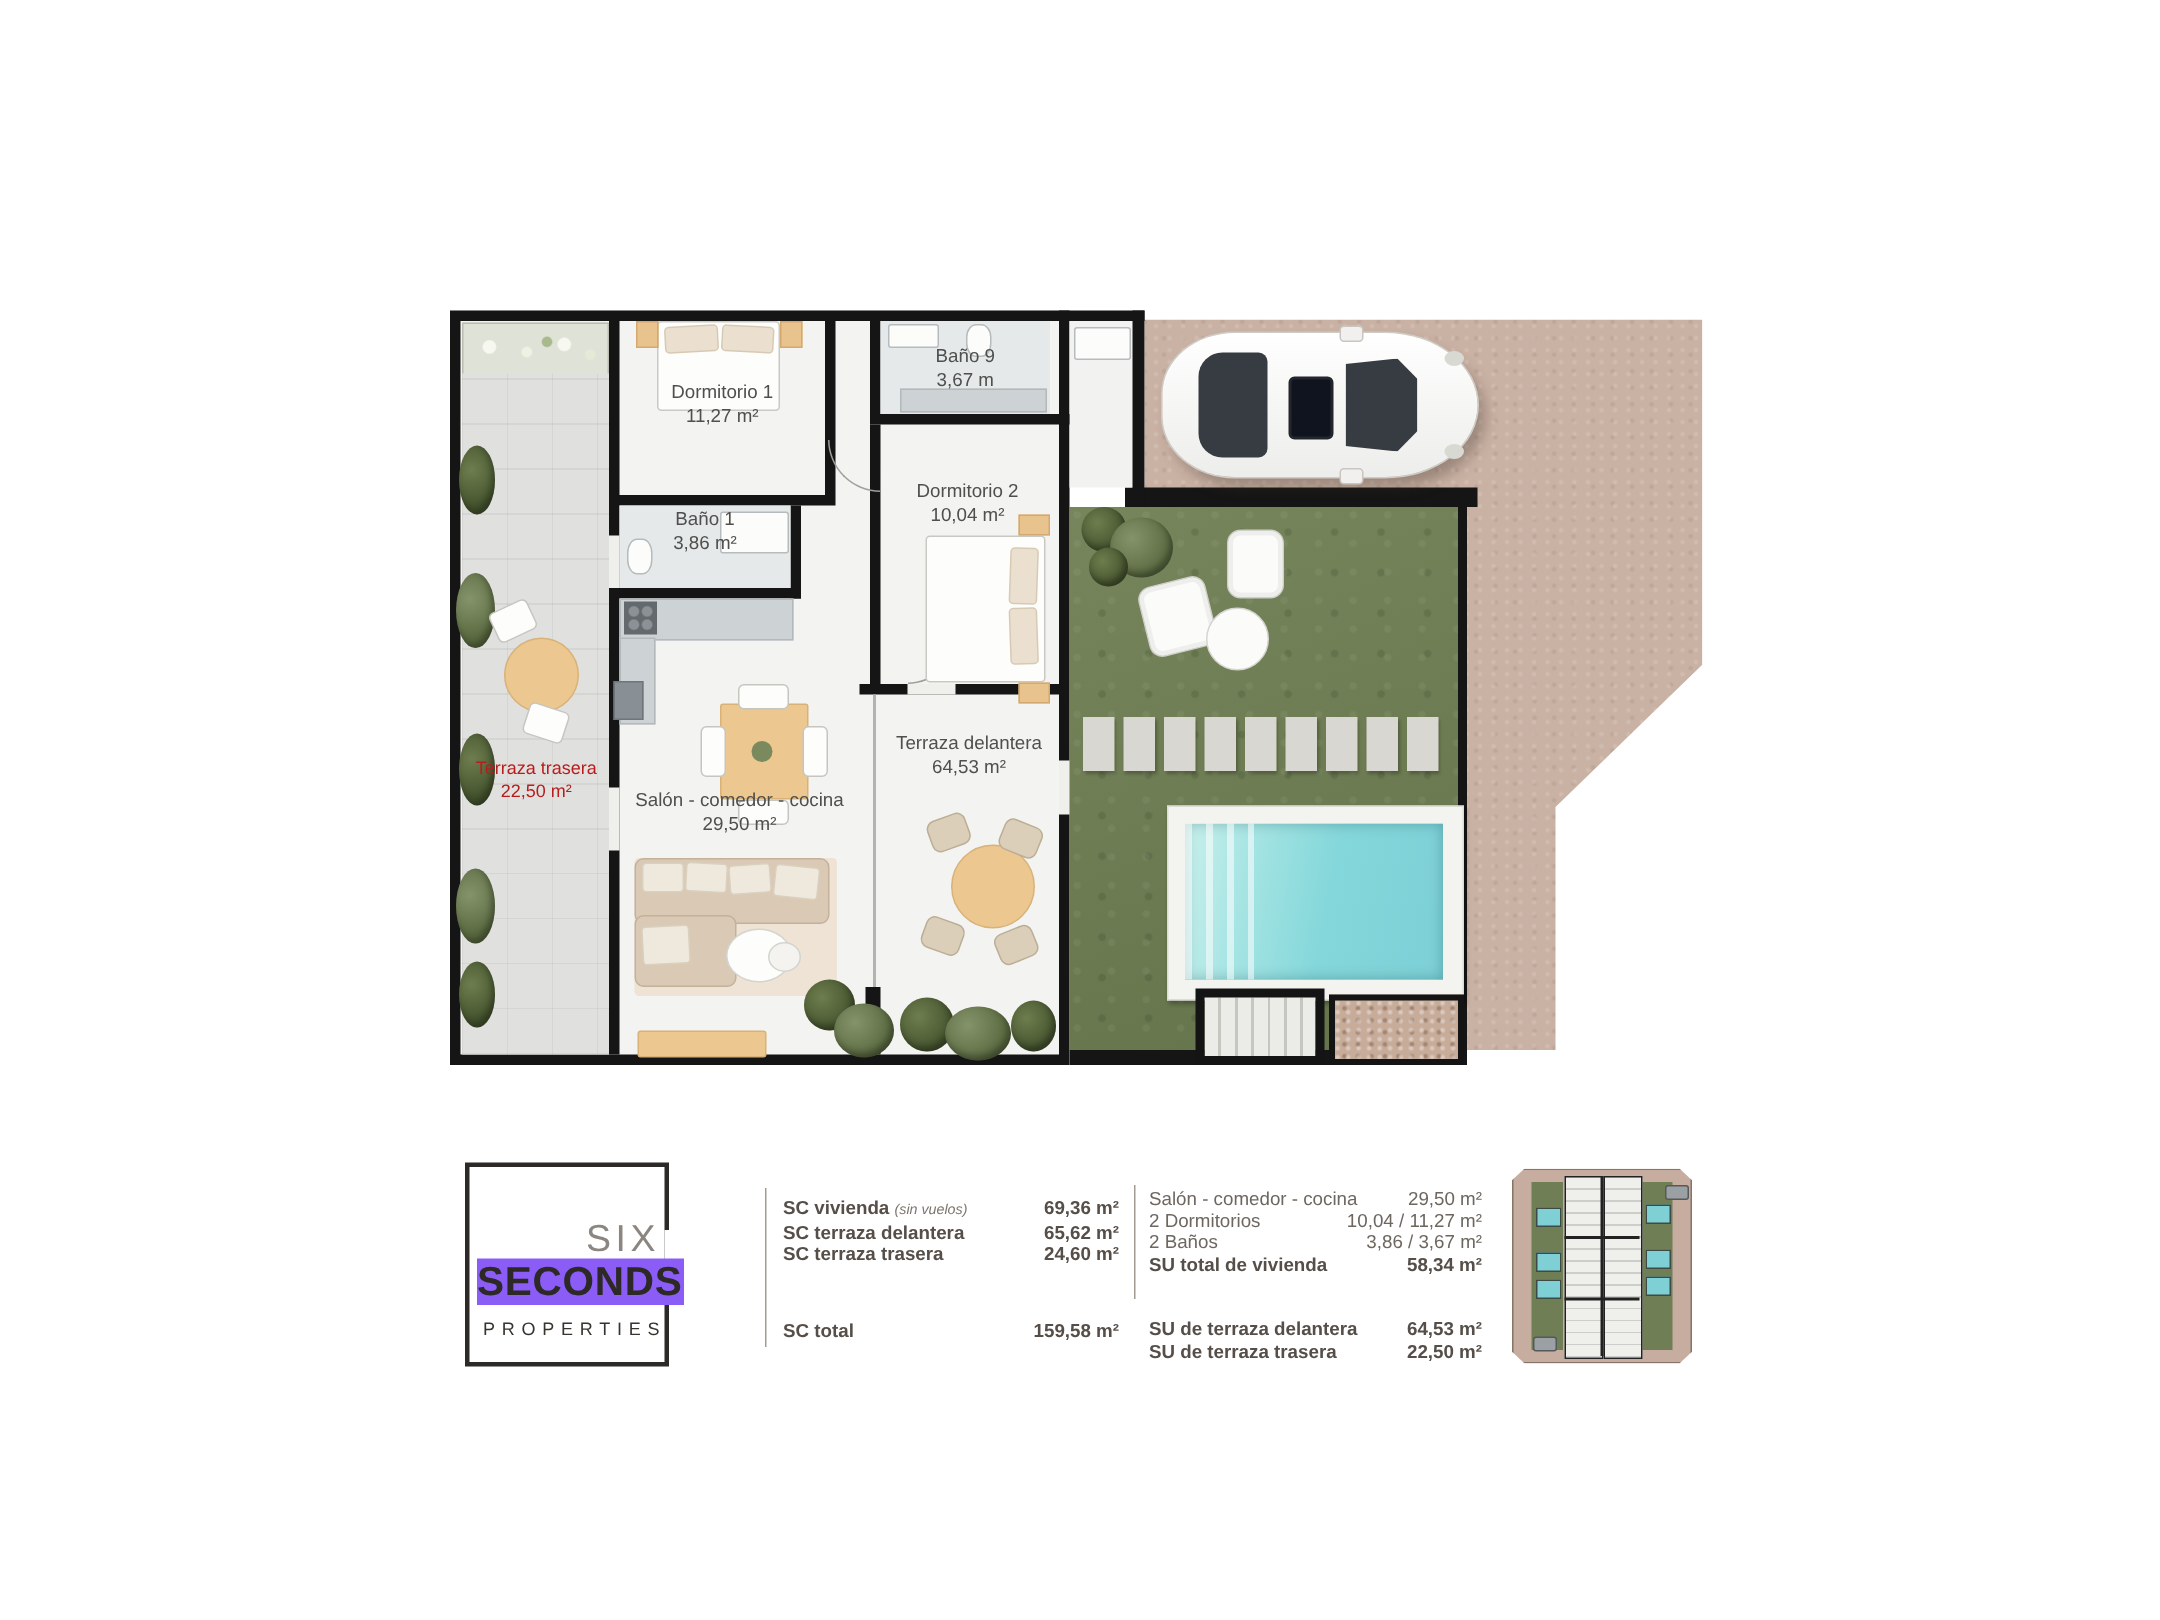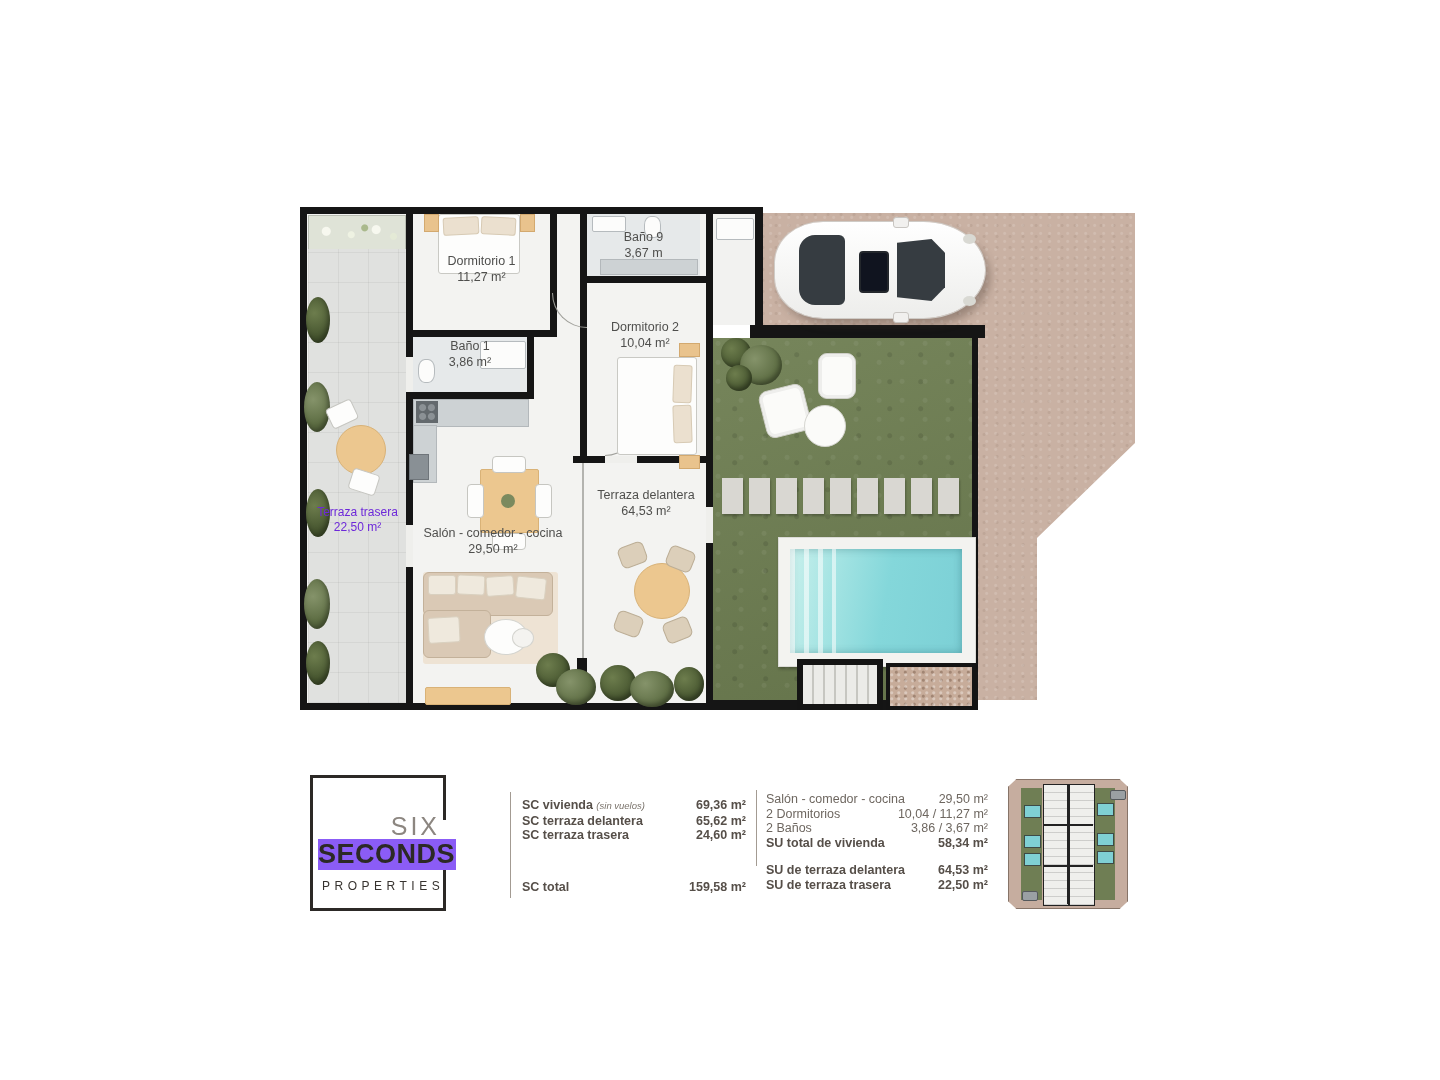--- a/index.html
+++ b/index.html
@@ -30,21 +30,21 @@
       radial-gradient(circle at 44% 55%, #eef2e2 3px, transparent 4px),
       radial-gradient(circle at 70% 40%, #f7f8ef 4px, transparent 5px),
       radial-gradient(circle at 88% 60%, #e4ead6 3px, transparent 4px),
       radial-gradient(circle at 58% 35%, #aab98c 3px, transparent 4px),
       #dfe3d7;border:1px solid #b9bdb2}
   .bush{position:absolute;border-radius:50%;
       background:radial-gradient(circle at 35% 35%, #6d7d4d, #46552f 70%);
       box-shadow:inset -2px -3px 5px rgba(0,0,0,.35)}
   .bush.light{background:radial-gradient(circle at 35% 35%, #85936a, #5b6b41 70%)}
   .lbl{position:absolute;text-align:center;color:#4f4f4d;font-size:12.5px;line-height:16px;z-index:30}
-  .lbl.sm{font-size:12px;line-height:15px;color:#6d28d9}
+  .lbl.sm{font-size:12px;line-height:15px;color:#b91c1c}
   .bed{position:absolute;background:#fdfdfc;border:1px solid #c9c9c4;border-radius:3px}
   .pillow{position:absolute;background:#ebe0cf;border:1px solid #d7cab4;border-radius:3px}
   .sidetbl{position:absolute;background:#e9c38d;border:1px solid #d3a96f}
   .bathfloor{position:absolute;background:#e6e9ea}
   .fixture{position:absolute;background:#fcfcfb;border:1px solid #b6bbbe;border-radius:2px}
   .counter{position:absolute;background:#cdd2d4;border:1px solid #b3b8bb}
   .chair{position:absolute;background:#fdfdfc;border:1px solid #c6c6c1;border-radius:4px}
   .wchair{position:absolute;background:#dccfba;border:1px solid #bcae96;border-radius:6px}
   .wood{position:absolute;background:#ecc78f;border:1px solid #d9b277;border-radius:2px}
   .rug{position:absolute;background:#eee3d4;border-radius:3px}
@@ -301,21 +301,21 @@
       <span>10,04 / 11,27 m²</span>
     </div>
     <div class="trow reg">
       <span>2 Baños</span>
       <span>3,86 / 3,67 m²</span>
     </div>
     <div class="trow b">
       <span>SU total de vivienda</span>
       <span>58,34 m²</span>
     </div>
-    <div class="trow b" style="margin-top:13px">
+    <div class="trow b" style="margin-top:29px">
       <span>SU de terraza delantera</span>
       <span>64,53 m²</span>
     </div>
     <div class="trow b">
       <span>SU de terraza trasera</span>
       <span>22,50 m²</span>
     </div>
   </div>
 </div>
 

